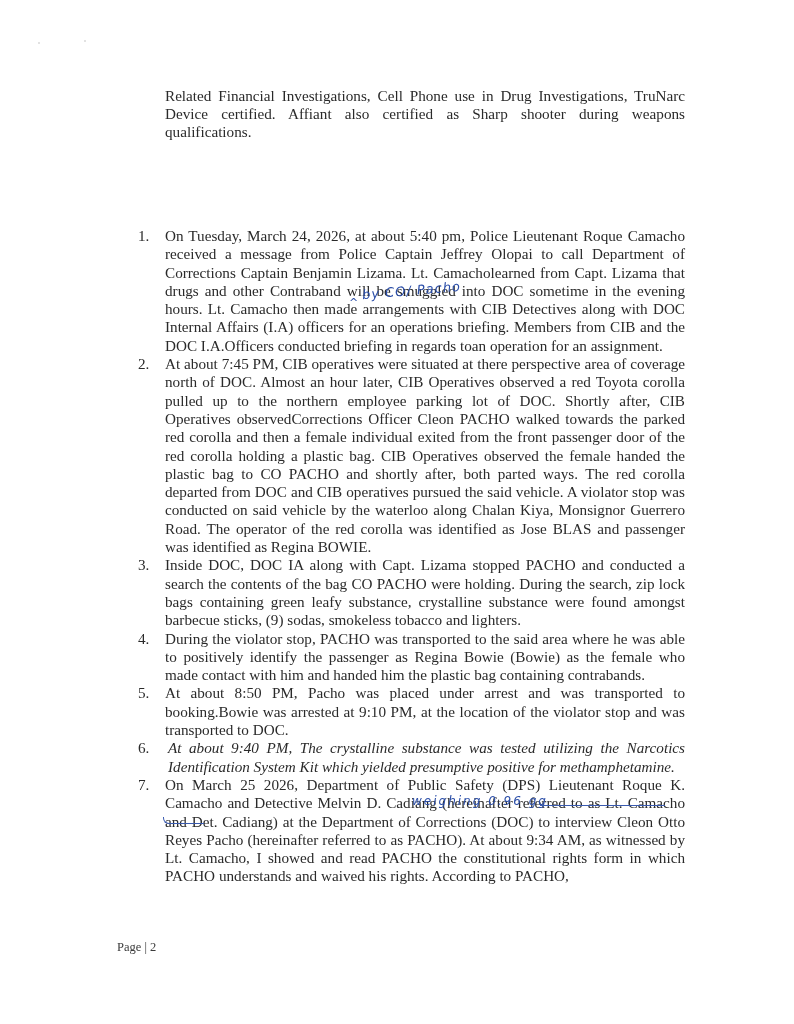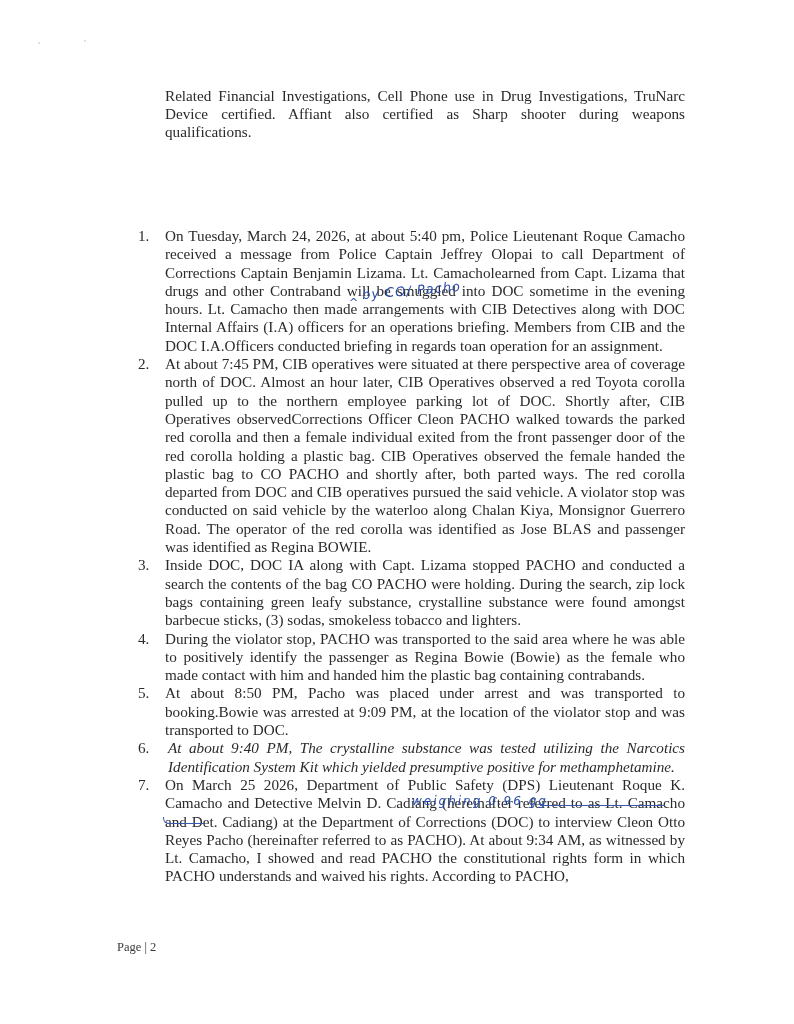--- a/index.html
+++ b/index.html
@@ -140,29 +140,29 @@
     <li>
       <span class="num">1.</span>
       <span class="txt">On Tuesday, March 24, 2026, at about 5:40 pm, Police Lieutenant Roque Camacho received a message from Police Captain Jeffrey Olopai to call Department of Corrections Captain Benjamin Lizama. Lt. Camacholearned from Capt. Lizama that drugs and other Contraband will be smuggled into DOC sometime in the evening hours. Lt. Camacho then made arrangements with CIB Detectives along with DOC Internal Affairs (I.A) officers for an operations briefing. Members from CIB and the DOC I.A.Officers conducted briefing in regards toan operation for an assignment.</span>
     </li>
     <li>
       <span class="num">2.</span>
       <span class="txt">At about 7:45 PM, CIB operatives were situated at there perspective area of coverage north of DOC. Almost an hour later, CIB Operatives observed a red Toyota corolla pulled up to the northern employee parking lot of DOC. Shortly after, CIB Operatives observedCorrections Officer Cleon PACHO walked towards the parked red corolla and then a female individual exited from the front passenger door of the red corolla holding a plastic bag. CIB Operatives observed the female handed the plastic bag to CO PACHO and shortly after, both parted ways. The red corolla departed from DOC and CIB operatives pursued the said vehicle. A violator stop was conducted on said vehicle by the waterloo along Chalan Kiya, Monsignor Guerrero Road. The operator of the red corolla was identified as Jose BLAS and passenger was identified as Regina BOWIE.</span>
     </li>
     <li>
       <span class="num">3.</span>
-      <span class="txt">Inside DOC, DOC IA along with Capt. Lizama stopped PACHO and conducted a search the contents of the bag CO PACHO were holding. During the search, zip lock bags containing green leafy substance, crystalline substance were found amongst barbecue sticks, (3) sodas, smokeless tobacco and lighters.</span>
+      <span class="txt">Inside DOC, DOC IA along with Capt. Lizama stopped PACHO and conducted a search the contents of the bag CO PACHO were holding. During the search, zip lock bags containing green leafy substance, crystalline substance were found amongst barbecue sticks, (9) sodas, smokeless tobacco and lighters.</span>
     </li>
     <li>
       <span class="num">4.</span>
       <span class="txt">During the violator stop, PACHO was transported to the said area where he was able to positively identify the passenger as Regina Bowie (Bowie) as the female who made contact with him and handed him the plastic bag containing contrabands.</span>
     </li>
     <li>
       <span class="num">5.</span>
-      <span class="txt">At about 8:50 PM, Pacho was placed under arrest and was transported to booking.Bowie was arrested at 9:09 PM, at the location of the violator stop and was transported to DOC.</span>
+      <span class="txt">At about 8:50 PM, Pacho was placed under arrest and was transported to booking.Bowie was arrested at 9:10 PM, at the location of the violator stop and was transported to DOC.</span>
     </li>
     <li class="li-6">
       <span class="num">6.</span>
       <span class="txt">At about 9:40 PM, The crystalline substance was tested utilizing the Narcotics Identification System Kit which yielded presumptive positive for methamphetamine.</span>
     </li>
     <li>
       <span class="num">7.</span>
       <span class="txt">On March 25 2026, Department of Public Safety (DPS) Lieutenant Roque K. Camacho and Detective Melvin D. Cadiang (hereinafter referred to as Lt. Camacho and Det. Cadiang) at the Department of Corrections (DOC) to interview Cleon Otto Reyes Pacho (hereinafter referred to as PACHO). At about 9:34 AM, as witnessed by Lt. Camacho, I showed and read PACHO the constitutional rights form in which PACHO understands and waived his rights. According to PACHO,</span>
     </li>
   </ol>

